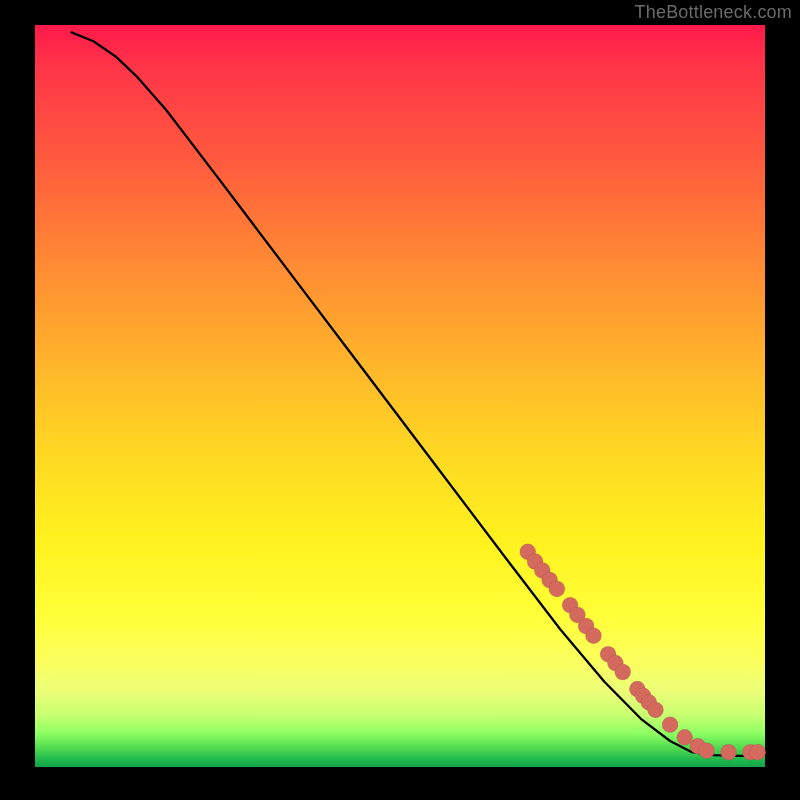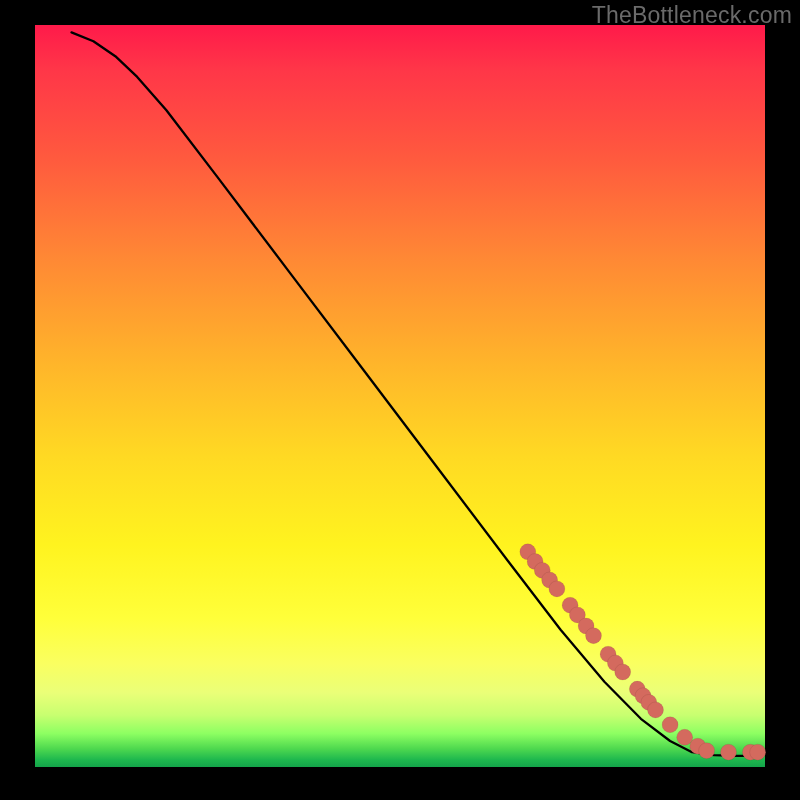--- a/index.html
+++ b/index.html
@@ -40,21 +40,21 @@
       #4fd94f 97.5%,
       #1fb84e 99%,
       #14a44a 100%
     );
   }
   .attrib {
     position: absolute;
     top: 2px;
     right: 8px;
     color: #6a6a6a;
-    font-size: 23px;
+    font-size: 18px;
     letter-spacing: 0.2px;
     user-select: none;
   }
   svg.chart {
     position: absolute;
     left: 0;
     top: 0;
     width: 730px;
     height: 742px;
     overflow: visible;

